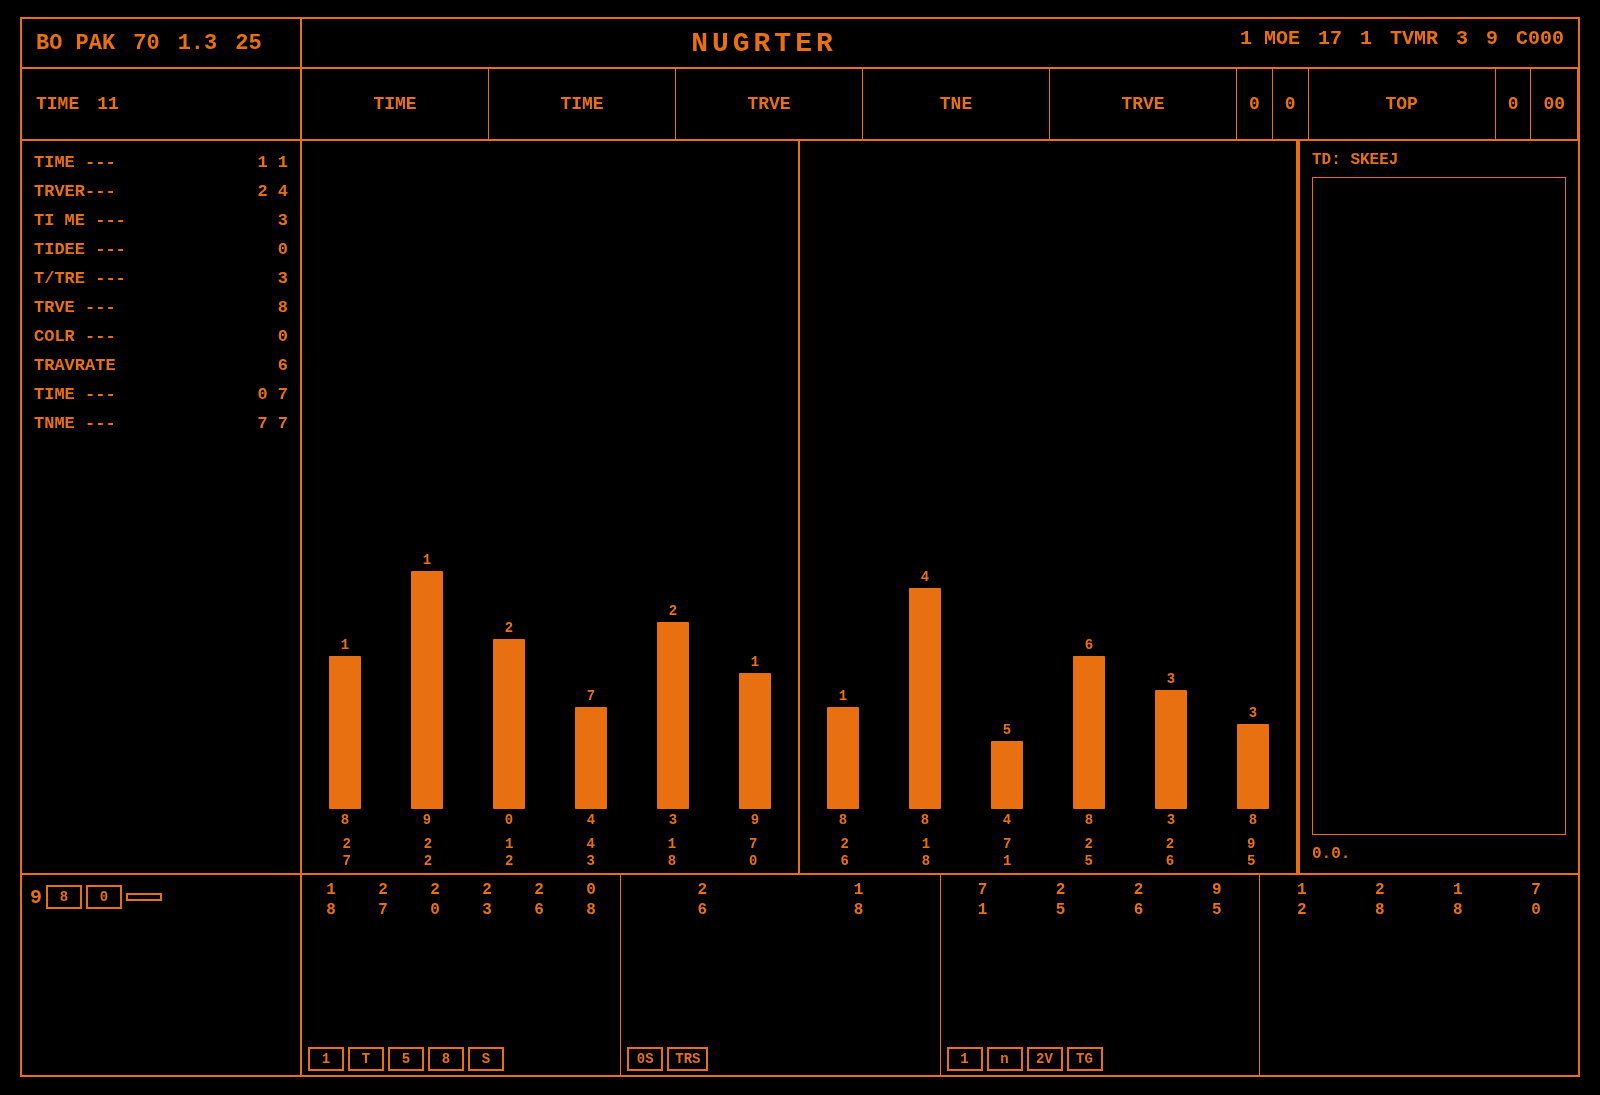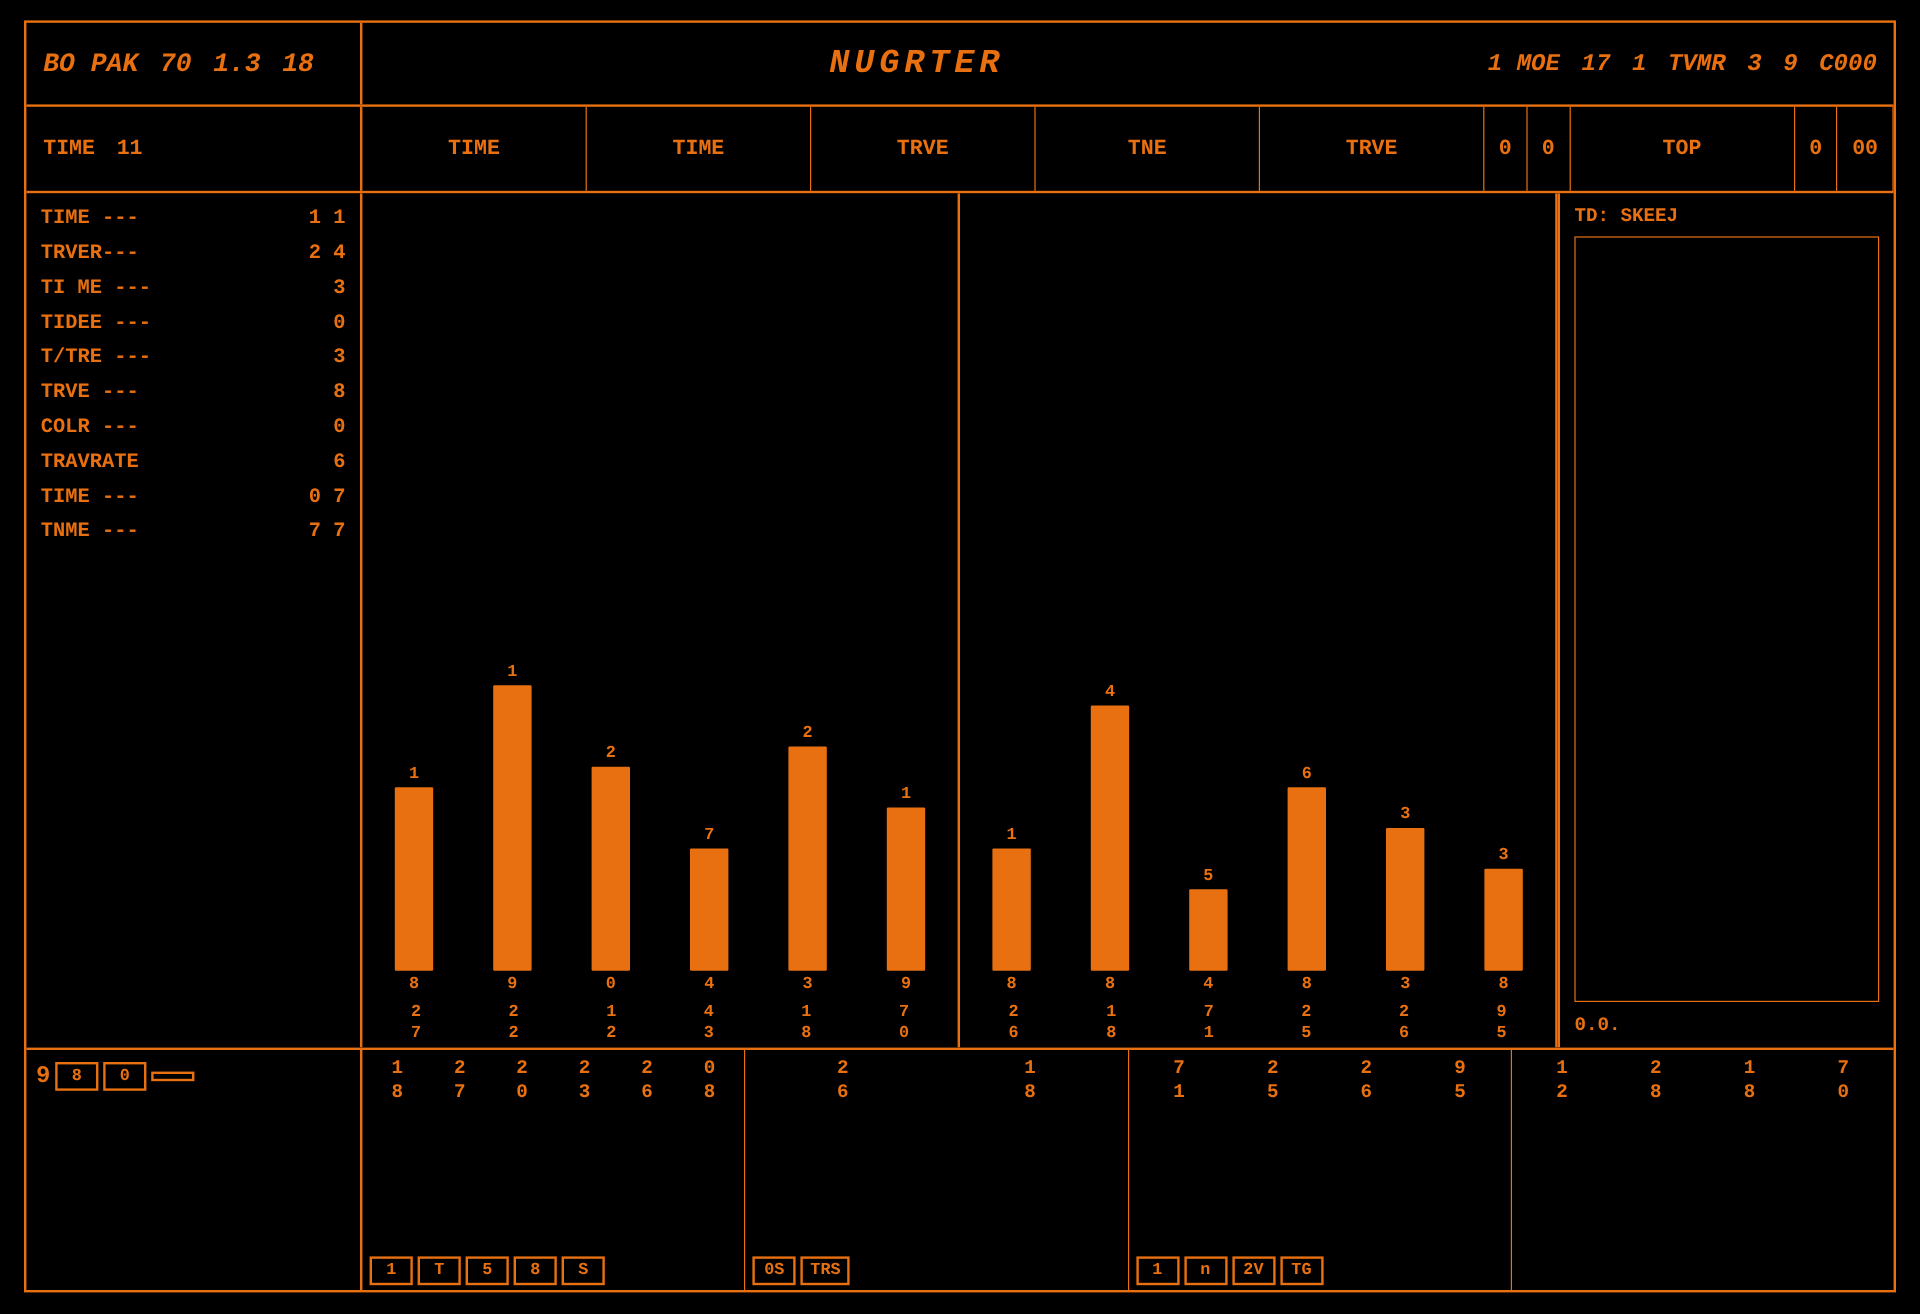--- a/index.html
+++ b/index.html
@@ -20,23 +20,22 @@
       border: 2px solid #e87010;
       display: flex;
       flex-direction: column;
     }
 
     
     .top-bar {
       display: flex;
       align-items: center;
       border-bottom: 2px solid #e87010;
-      height: 70px;
-      flex-shrink: 0;
-      font-style: italic;
+      height: 50px;
+      flex-shrink: 0;
     }
     .top-bar-left {
       width: 280px;
       border-right: 2px solid #e87010;
       padding: 8px 14px;
       font-size: 22px;
       height: 100%;
       display: flex;
       align-items: center;
       gap: 18px;
@@ -48,21 +47,21 @@
       align-items: center;
       justify-content: center;
       font-size: 28px;
       letter-spacing: 4px;
       height: 100%;
     }
     .top-bar-right {
       padding: 8px 14px;
       font-size: 20px;
       display: flex;
-      align-items: center;
+      align-items: flex-start;
       gap: 18px;
       height: 100%;
     }
 
     
     .header-row {
       display: flex;
       align-items: center;
       border-bottom: 2px solid #e87010;
       height: 72px;
@@ -237,21 +236,21 @@
 </head>
 <body>
 
 <div class="screen">
 
   <div class="top-bar">
     <div class="top-bar-left">
       <span>BO PAK</span>
       <span>70</span>
       <span>1.3</span>
-      <span>18</span>
+      <span>25</span>
     </div>
     <div class="top-bar-center">
       <span>NUGRTER</span>
     </div>
     <div class="top-bar-right">
       <span>1 MOE</span>
       <span>17</span>
       <span>1</span>
       <span>TVMR</span>
       <span>3</span>

